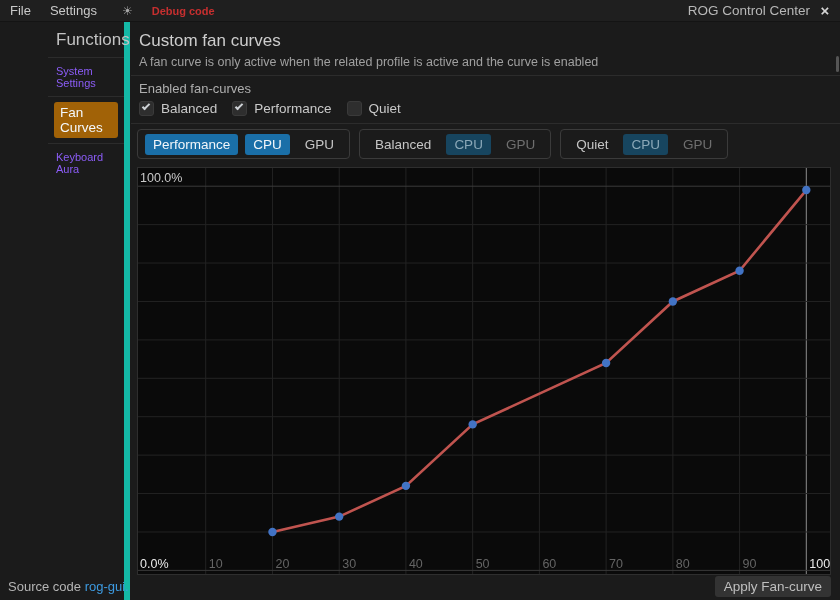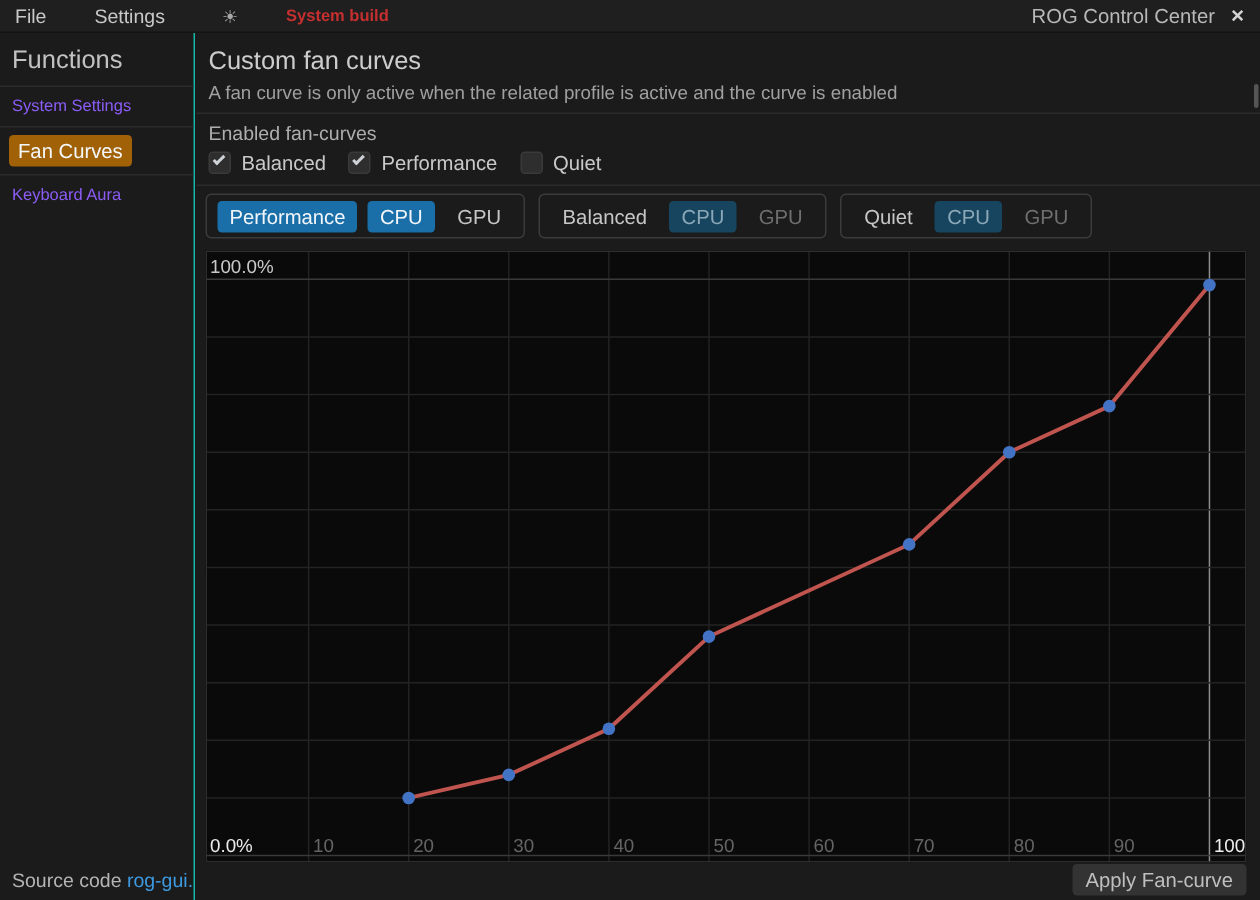--- a/index.html
+++ b/index.html
@@ -4,30 +4,30 @@
 <style>
   * { margin:0; padding:0; box-sizing:border-box; }
   html,body { width:840px; height:600px; overflow:hidden; }
   body { font-family:"Liberation Sans", sans-serif; background:#1b1b1b; color:#c9c9c9; }
   .window { position:relative; width:840px; height:600px; background:#1b1b1b; }
 
   
   .titlebar { position:absolute; top:0; left:0; width:840px; height:22px;
     background:#1f1f1f; border-bottom:1px solid #141414;
     display:flex; align-items:center; font-size:13px; }
-  .menu { display:flex; align-items:center; gap:32px; padding-left:10px; white-space:nowrap; }
+  .menu { display:flex; align-items:center; gap:19px; padding-left:10px; white-space:nowrap; }
   .menu-item { color:#c9c9c9; cursor:default; }
   .theme-icon { color:#a8a8a8; font-size:12px; margin-left:6px; }
   .debug { color:#c62f2f; font-size:11px; font-weight:bold; }
   .tb-title { flex:1; text-align:right; color:#b8b8b8; font-size:13.5px; }
   .close { width:30px; text-align:center; color:#d4d4d4; font-size:15px; font-weight:bold; }
 
   
   .sidebar { position:absolute; top:22px; left:0; width:130px; height:578px;
-    background:#1b1b1b; border-right:1px solid #14b8a6; }
+    background:#1b1b1b; border-right:6px solid #14b8a6;padding-left:48px; }
   .sb-header { padding:8px 8px 7px 8px; font-size:17px; color:#c2c2c2; }
   .sep-h { height:1px; background:#2c2c2c; }
   .sb-item { padding:7px 8px; font-size:11px; color:#8b5cf6; }
   .sb-item-sel-wrap { padding:5px 6px; }
   .sb-item-sel { display:inline-block; background:#a16207; color:#f4f8fc;
     padding:3px 6px; border-radius:3px; font-size:13.5px; }
   .sb-footer { position:absolute; bottom:6px; left:8px; font-size:13px; color:#b5b5b5; white-space:nowrap; }
   .sb-footer a { color:#3d9ae0; text-decoration:none; }
 
   
@@ -67,21 +67,21 @@
 </head>
 <body>
 
 <div class="window">
 
   <div class="titlebar">
     <div class="menu">
       <span class="menu-item">File</span>
       <span class="menu-item">Settings</span>
       <span class="theme-icon">☀</span>
-      <span class="debug">System build</span>
+      <span class="debug">Debug code</span>
     </div>
     <div class="tb-title">ROG Control Center</div>
     <div class="close">×</div>
   </div>
 
   <aside class="sidebar">
     <div class="sb-header">Functions</div>
     <div class="sep-h"></div>
     <div class="sb-item">System Settings</div>
     <div class="sep-h"></div>

